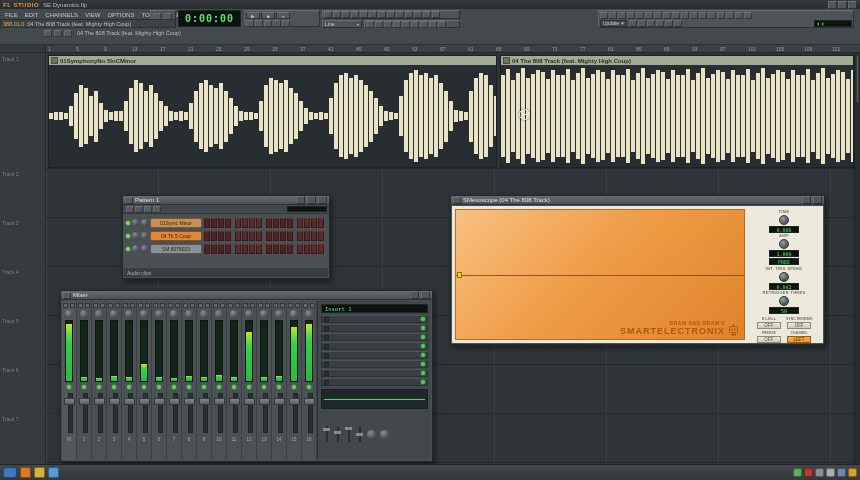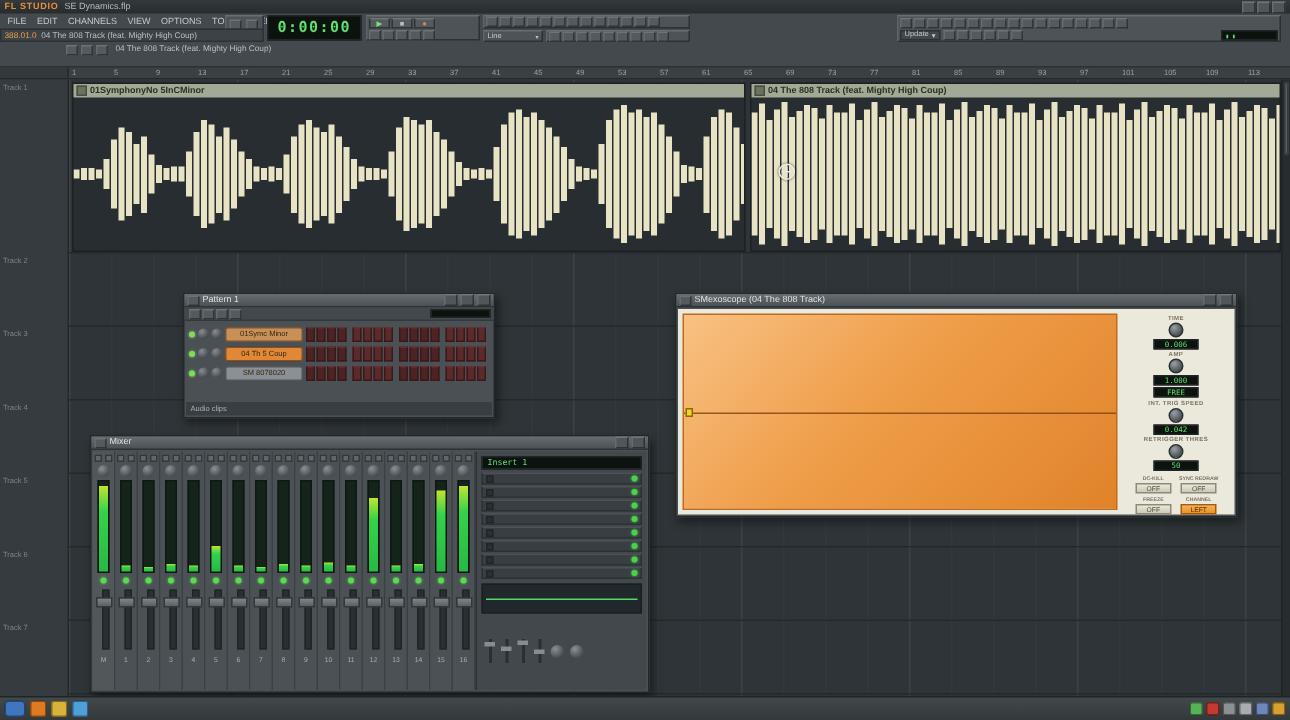--- a/index.html
+++ b/index.html
@@ -619,20 +619,33 @@
       <span class="tbtn"></span>
       <span class="wt-text">SMexoscope (04 The 808 Track)</span>
       <span class="spacer"></span>
       <span class="wb"></span>
       <span class="wb"></span>
     </div>
     <div class="plugbody">
       <div class="scope">
         <div class="scopeline"></div>
         <div class="scopemarker"></div>
+        <div class="brand">
+          <div class="btxt">
+            <div class="b1">BRAM AND BRAM'S</div>
+            <div class="b2">SMARTELECTRONIX</div>
+          </div>
+          <svg width="11" height="12" viewBox="0 0 11 12">
+            <rect x="5" y="0" width="1" height="2" fill="#b0550e"></rect>
+            <rect x="1.5" y="2.5" width="8" height="6" rx="1" fill="none" stroke="#b0550e"></rect>
+            <circle cx="4" cy="5.5" r="0.9" fill="#b0550e"></circle>
+            <circle cx="7" cy="5.5" r="0.9" fill="#b0550e"></circle>
+            <rect x="3" y="9.5" width="5" height="2" fill="#b0550e"></rect>
+          </svg>
+        </div>
       </div>
       <div class="plugctrl">
         <div style="display:flex;flex-direction:column;align-items:center;">
             <div class="kblock">
               <div class="klabel">TIME</div>
               <div class="knob"></div>
               <div class="lcd kval">0.006</div>
             </div>
             <div class="kblock">
               <div class="klabel">AMP</div>

